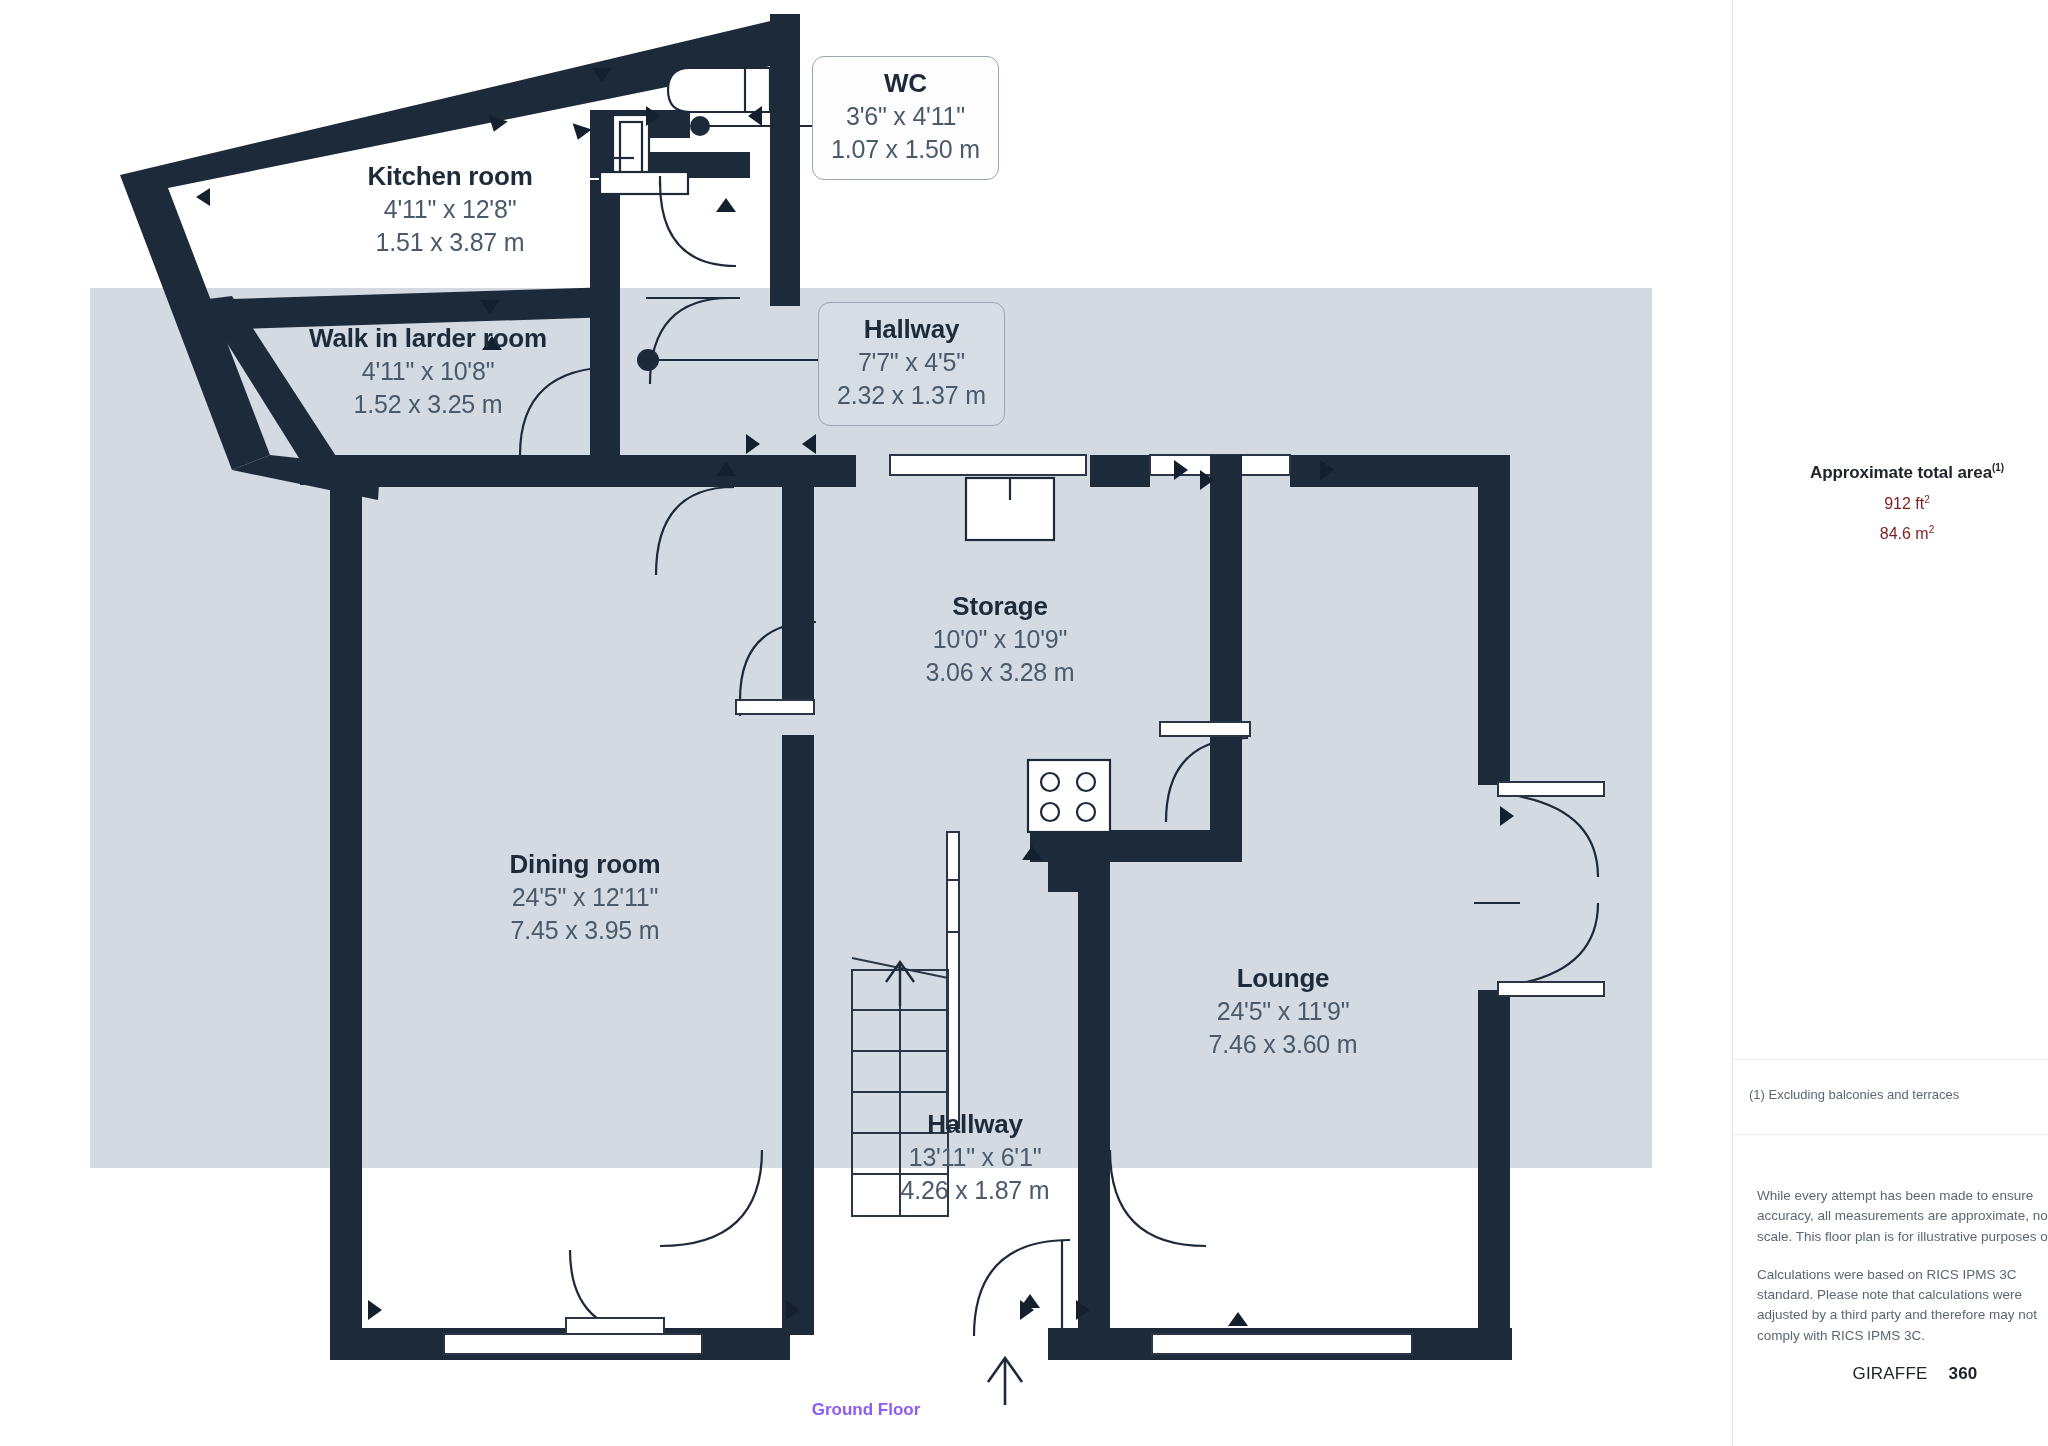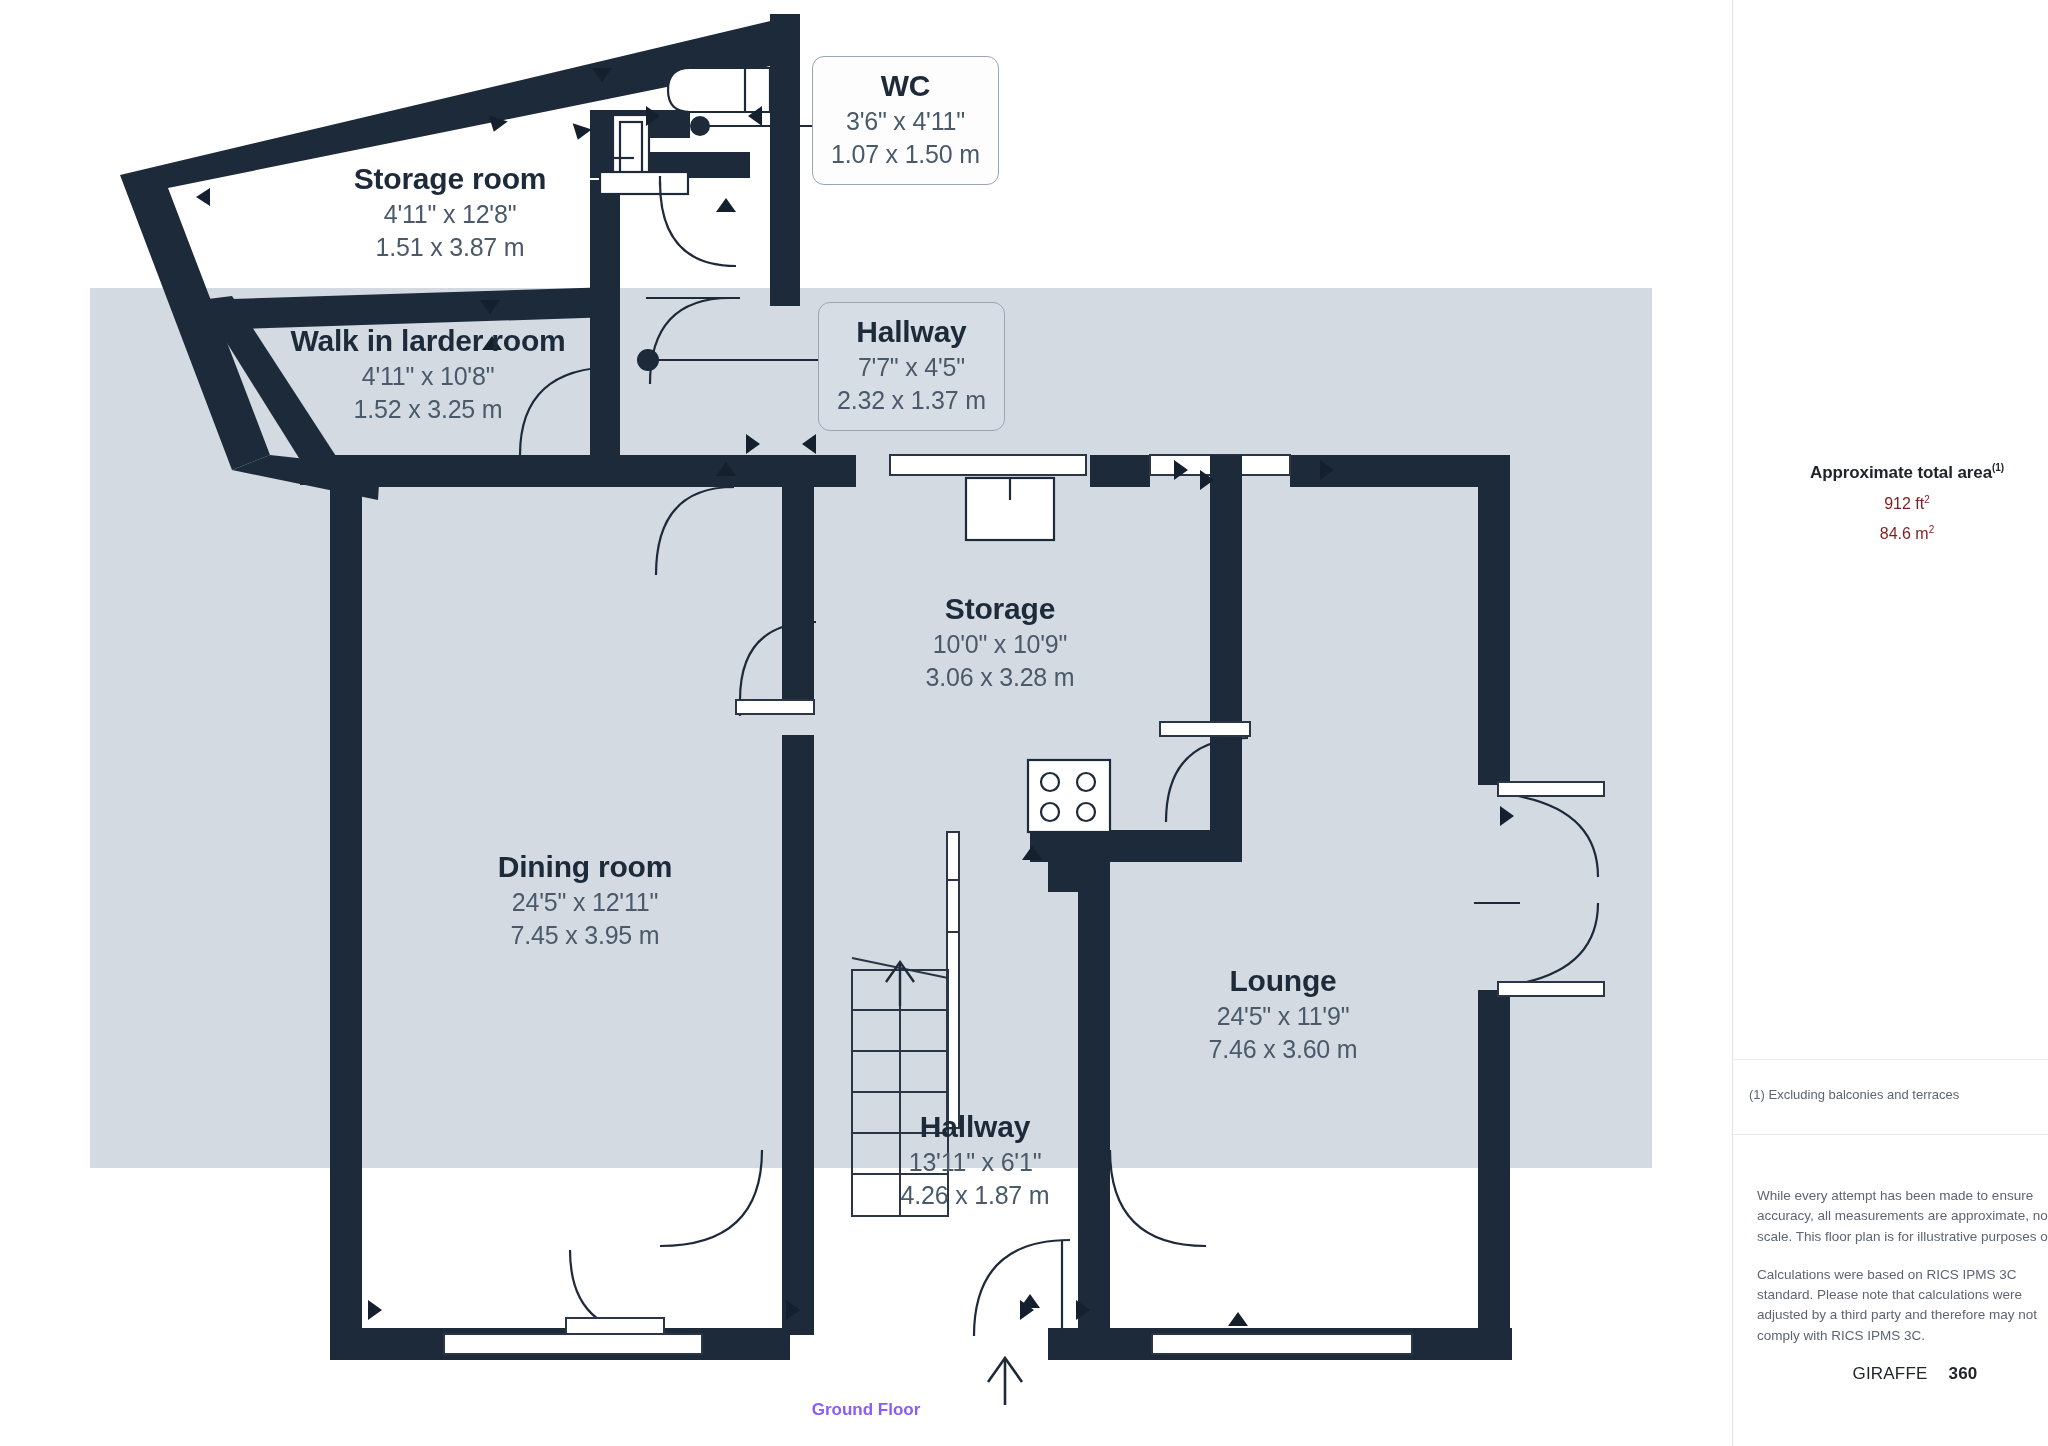--- a/index.html
+++ b/index.html
@@ -20,21 +20,21 @@
   #plan-svg{position:absolute;left:0;top:0;}
 
   
   .room-label{
     position:absolute;
     text-align:center;
     white-space:nowrap;
     pointer-events:none;
   }
   .room-label .rl-name{
-    font-size:30px;
+    font-size:26px;
     font-weight:bold;
     color:#1d2a3a;
     letter-spacing:-0.2px;
     line-height:1.25;
   }
   .room-label .rl-dim{
     font-size:25px;
     color:#4a5a6b;
     line-height:1.35;
     letter-spacing:-0.2px;
@@ -367,21 +367,21 @@
       </g>
     </svg>
 
     <div class="room-label boxed" style="left:812px;top:56px;">
       <div class="rl-name">WC</div>
       <div class="rl-dim">3'6" x 4'11"</div>
       <div class="rl-dim">1.07 x 1.50 m</div>
     </div>
 
     <div class="room-label" style="left:320px;top:160px;width:260px;">
-      <div class="rl-name">Storage room</div>
+      <div class="rl-name">Kitchen room</div>
       <div class="rl-dim">4'11" x 12'8"</div>
       <div class="rl-dim">1.51 x 3.87 m</div>
     </div>
 
     <div class="room-label" style="left:268px;top:322px;width:320px;">
       <div class="rl-name">Walk in larder room</div>
       <div class="rl-dim">4'11" x 10'8"</div>
       <div class="rl-dim">1.52 x 3.25 m</div>
     </div>
 

